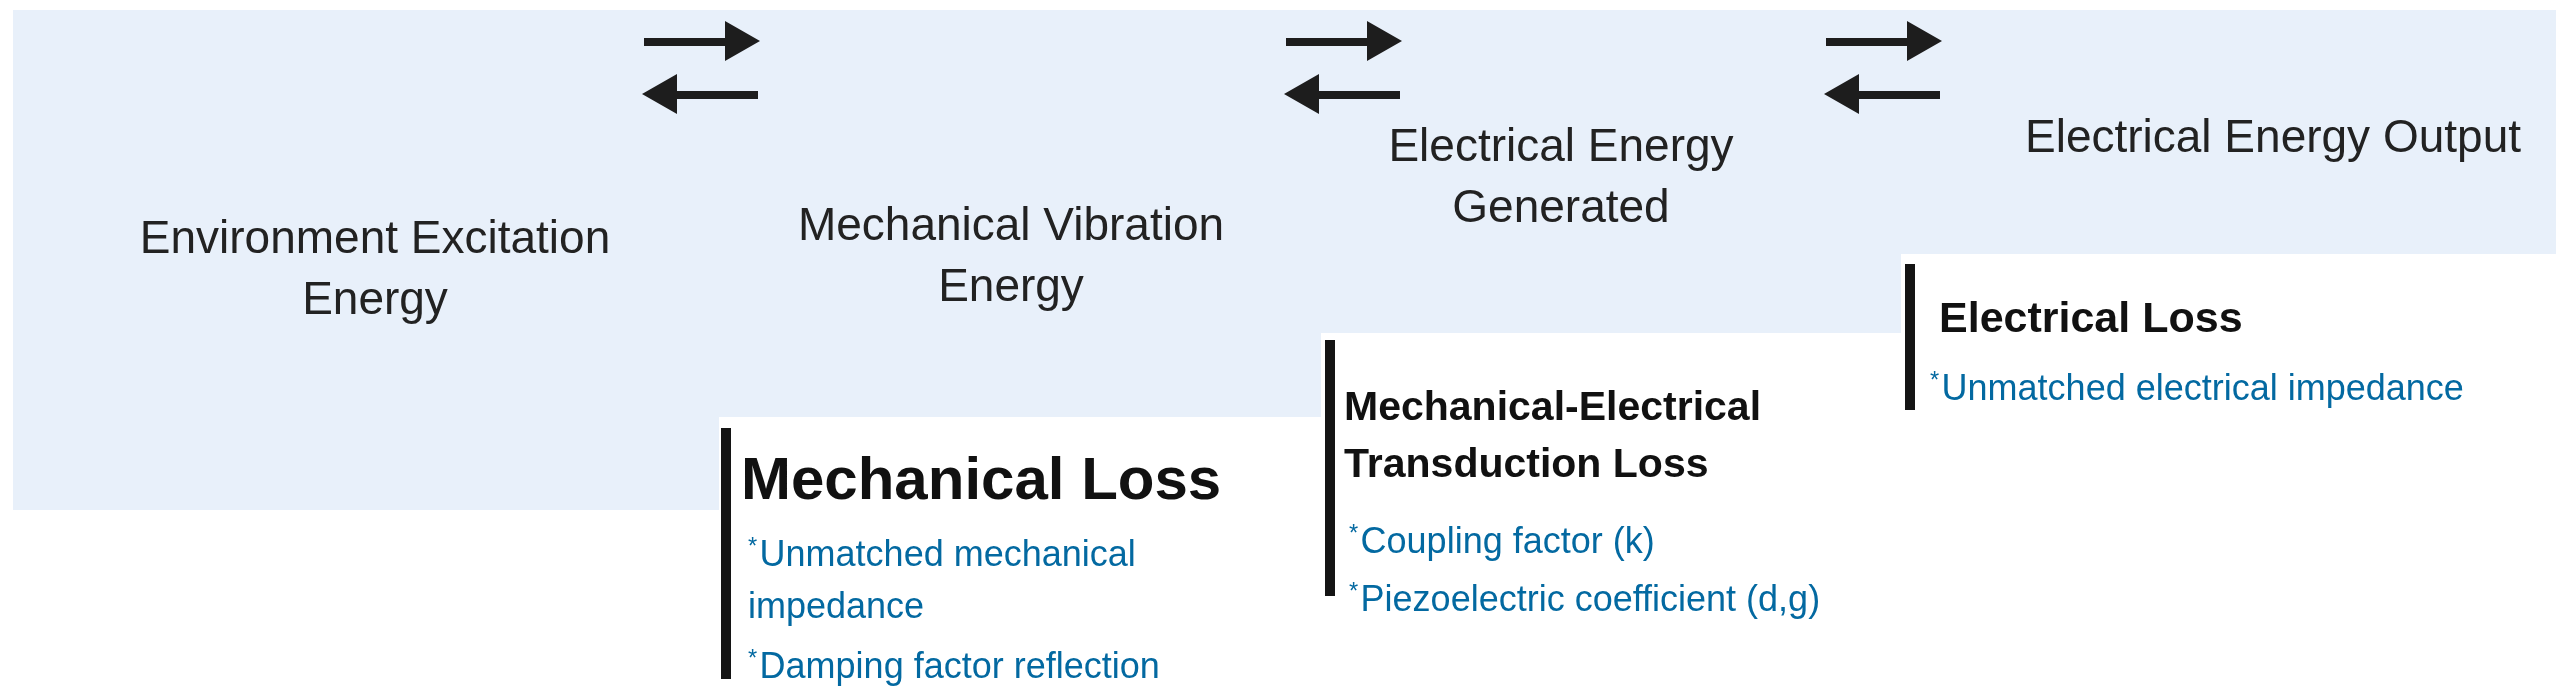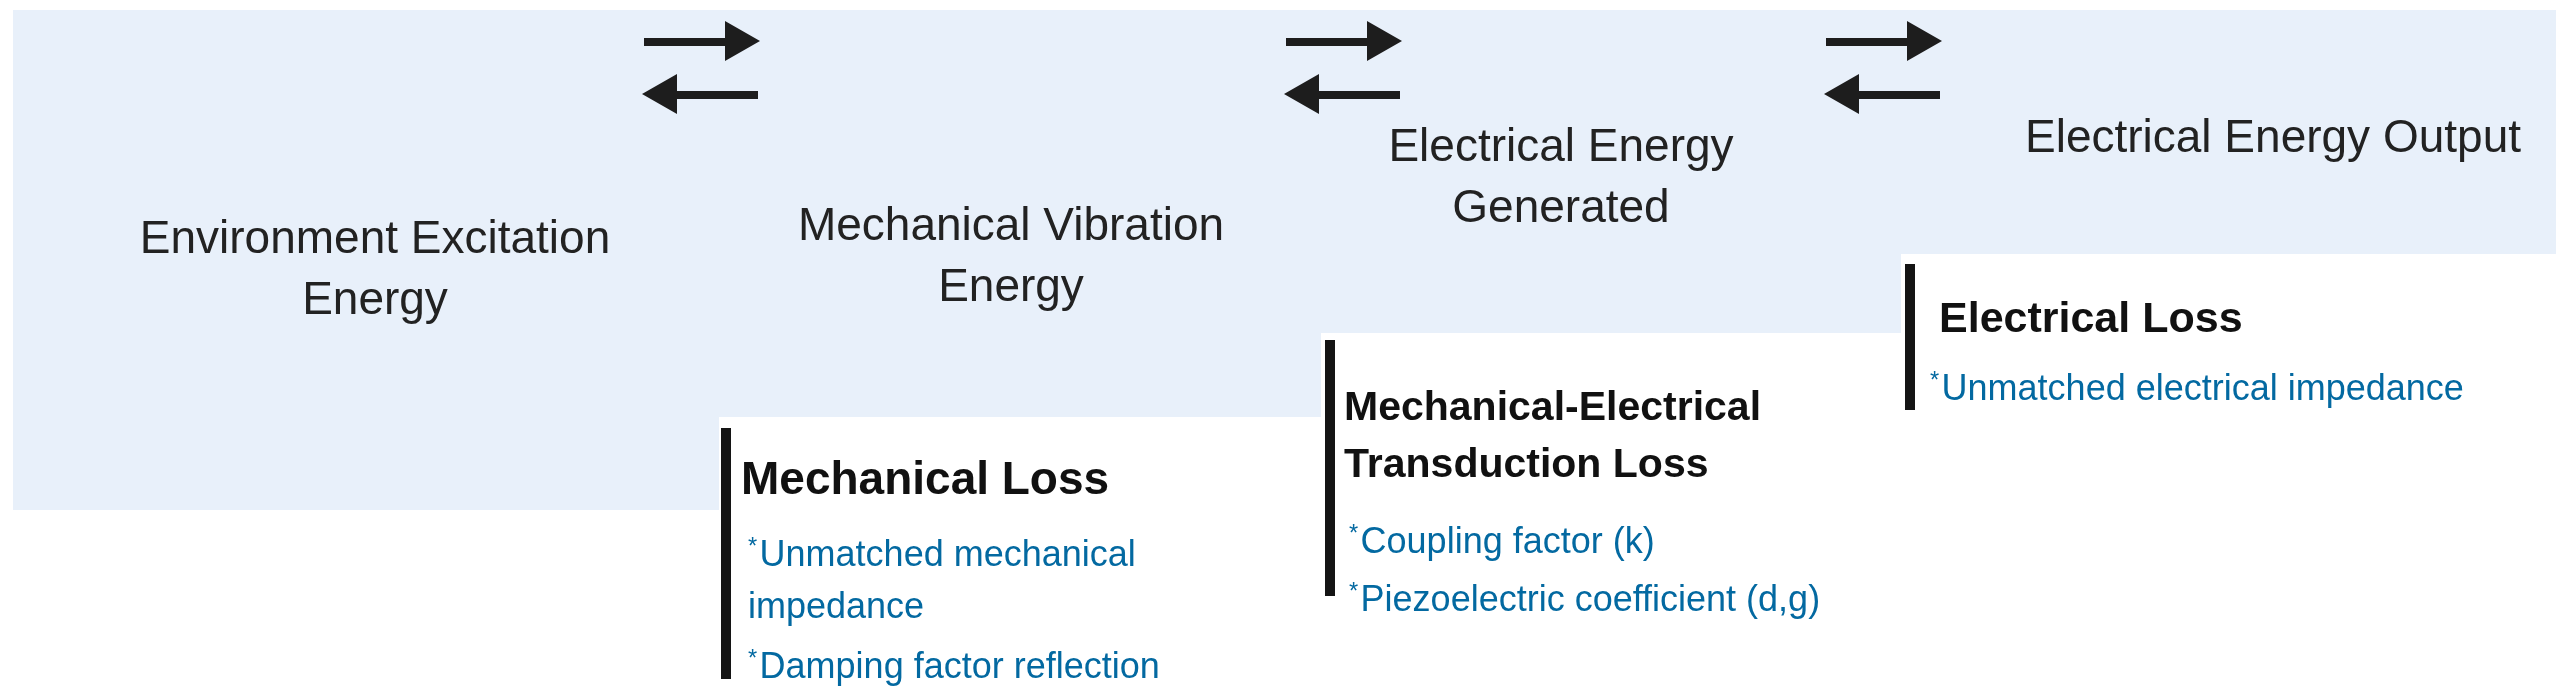--- a/index.html
+++ b/index.html
@@ -41,21 +41,21 @@
   .arrow.fwd  .head { right:0; border-left:35px solid #1d1d1d; }
   .arrow.back .head { left:0;  border-right:35px solid #1d1d1d; }
 
   
   .loss-bar { position:absolute; width:10.2px; background:#141414; }
   .loss-bar.lb1 { left:721px;  top:428px; height:251px; }
   .loss-bar.lb2 { left:1325px; top:340px; height:256px; }
   .loss-bar.lb3 { left:1905px; top:264px; height:146px; }
 
   .loss-title { position:absolute; font-weight:bold; color:#111111; white-space:nowrap; }
-  .loss-title.lt1 { left:741px;  top:451px; font-size:46px; line-height:55px; }
+  .loss-title.lt1 { left:741px;  top:451px; font-size:60px; line-height:55px; }
   .loss-title.lt2 { left:1344px; top:378px; font-size:41px; line-height:57px; }
   .loss-title.lt3 { left:1923px; top:290px; font-size:43px; line-height:54px;margin-left:16px; }
 
   .loss-bullets { position:absolute; color:#0369a1; font-size:36px; white-space:nowrap; }
   .loss-bullets.bu1 { left:748px;  top:520px; line-height:52px; }
   .loss-bullets.bu2 { left:1349px; top:508px; line-height:51px; }
   .loss-bullets.bu3 { left:1930px; top:356px; line-height:49px; }
   .ast { font-size:23.6px; vertical-align:11.8px; margin-right:2.4px; }
 </style>
 </head>

